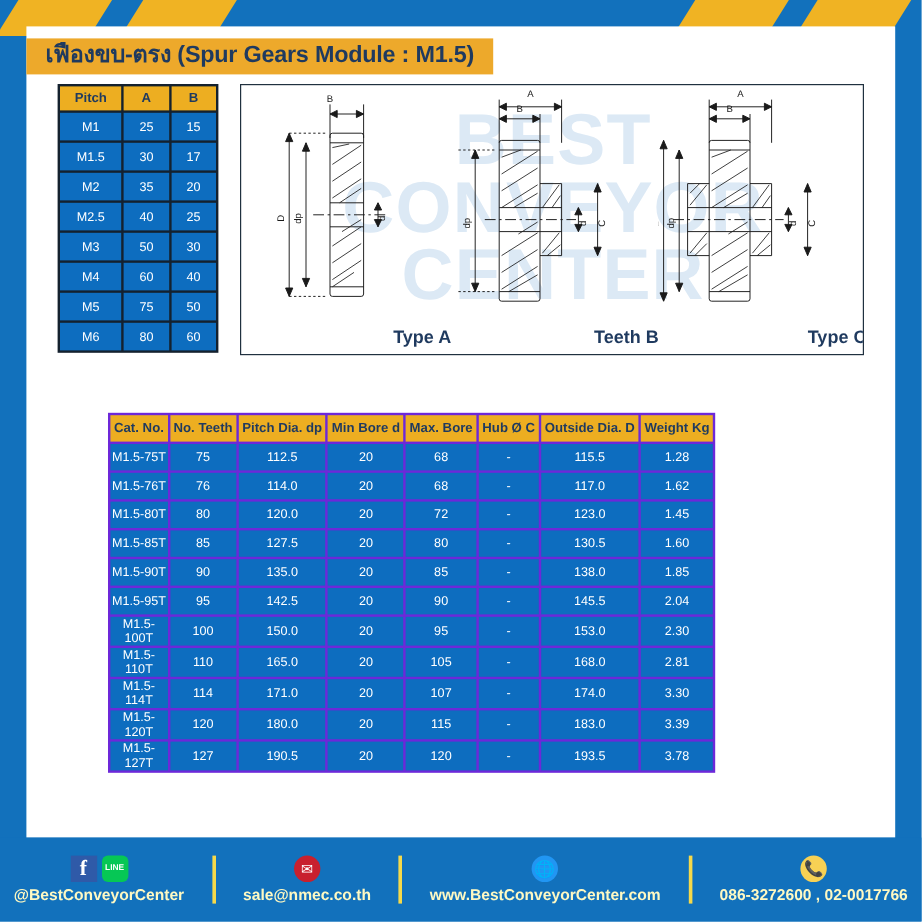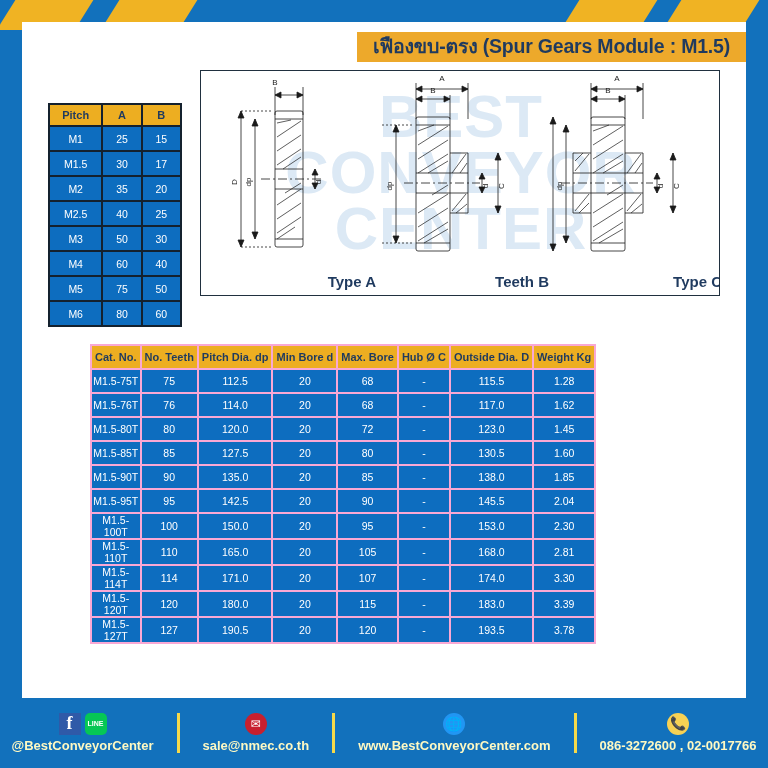--- a/index.html
+++ b/index.html
@@ -20,21 +20,21 @@
 
   
   .panel {
     position: absolute;
     left: 22px; top: 22px;
     width: 724px; height: 676px;
     background: #FFFFFF;
   }
 
   
-  .title-wrap { position: absolute; left: 0; top: 10px; width: 724px; text-align: right; }
+  .title-wrap { position: absolute; left: 0; top: 10px; width: 724px; text-align: left; }
   .title {
     display: inline-block;
     background: #EDA92B;
     color: #1F3A5F;
     font-size: 19.5px;
     font-weight: bold;
     letter-spacing: -0.2px;
     padding: 3px 16px 5px 16px;
     line-height: 1.15;
   }
@@ -45,21 +45,20 @@
     width: 672px; height: 228px;
   }
 
   
   .pitch-table {
     position: absolute; left: 0; top: 0;
     border-collapse: separate;
     border-spacing: 2px;
     background: #14212E;
     width: 134px;
-    margin-top: 33px;
   }
   .pitch-table th {
     background: #EDAE21; color: #1F3A5F;
     font-size: 11px; font-weight: bold;
     height: 20px; text-align: center;
   }
   .pitch-table td {
     background: #0D6DBF; color: #FFFFFF;
     font-size: 10.5px; height: 23px; text-align: center;
   }
@@ -91,21 +90,21 @@
     position: absolute; bottom: 7px; left: 0; width: 100%;
     text-align: right;
     color: #1F3A5F; font-size: 15px; font-weight: bold;
   }
 
   
   .spec-wrap { position: absolute; left: 68px; top: 322px; width: 590px; }
   table.spec {
     border-collapse: separate;
     border-spacing: 2px;
-    background: #f9a8d4;
+    background: #6d28d9;
     width: 479px;
   }
   table.spec th {
     background: #EDAE21; color: #1F3A5F;
     font-size: 11px; font-weight: bold;
     height: 22px; text-align: center; white-space: nowrap;
     padding: 0 3px;
   }
   table.spec td {
     background: #0D6DBF; color: #FFFFFF;

